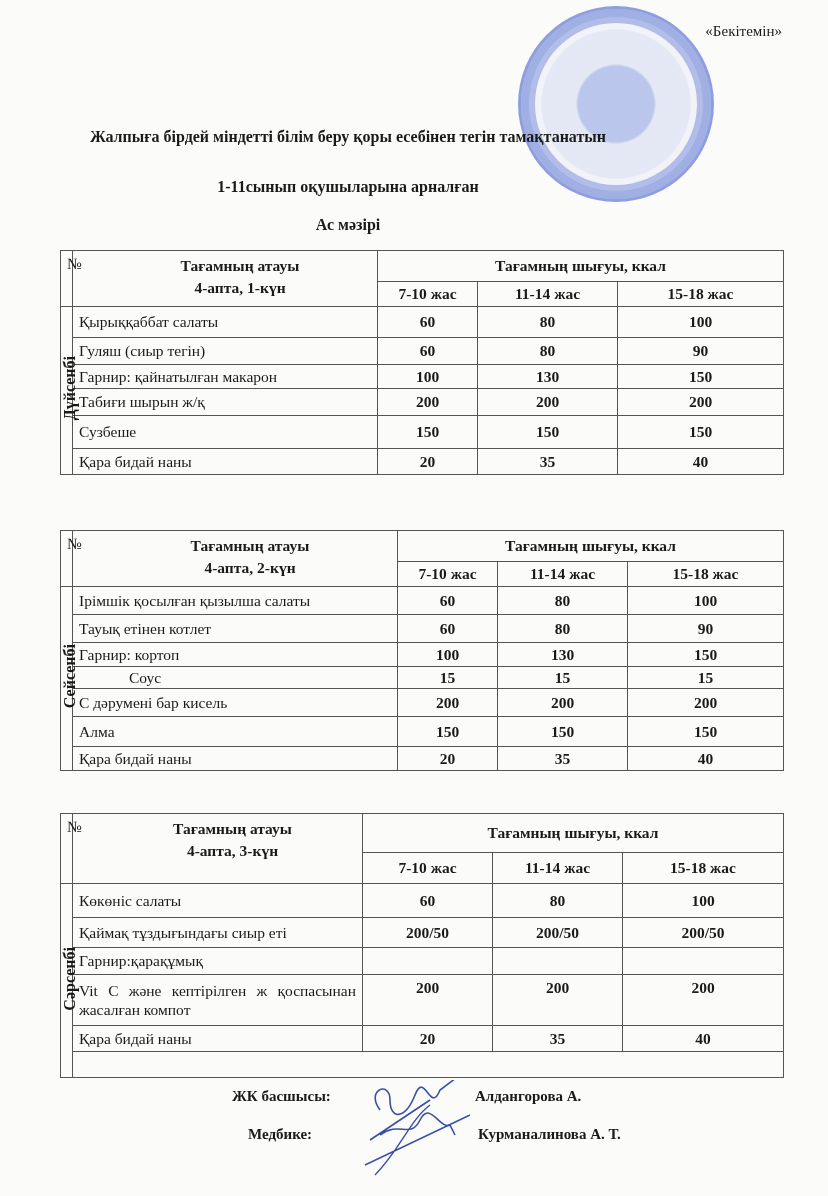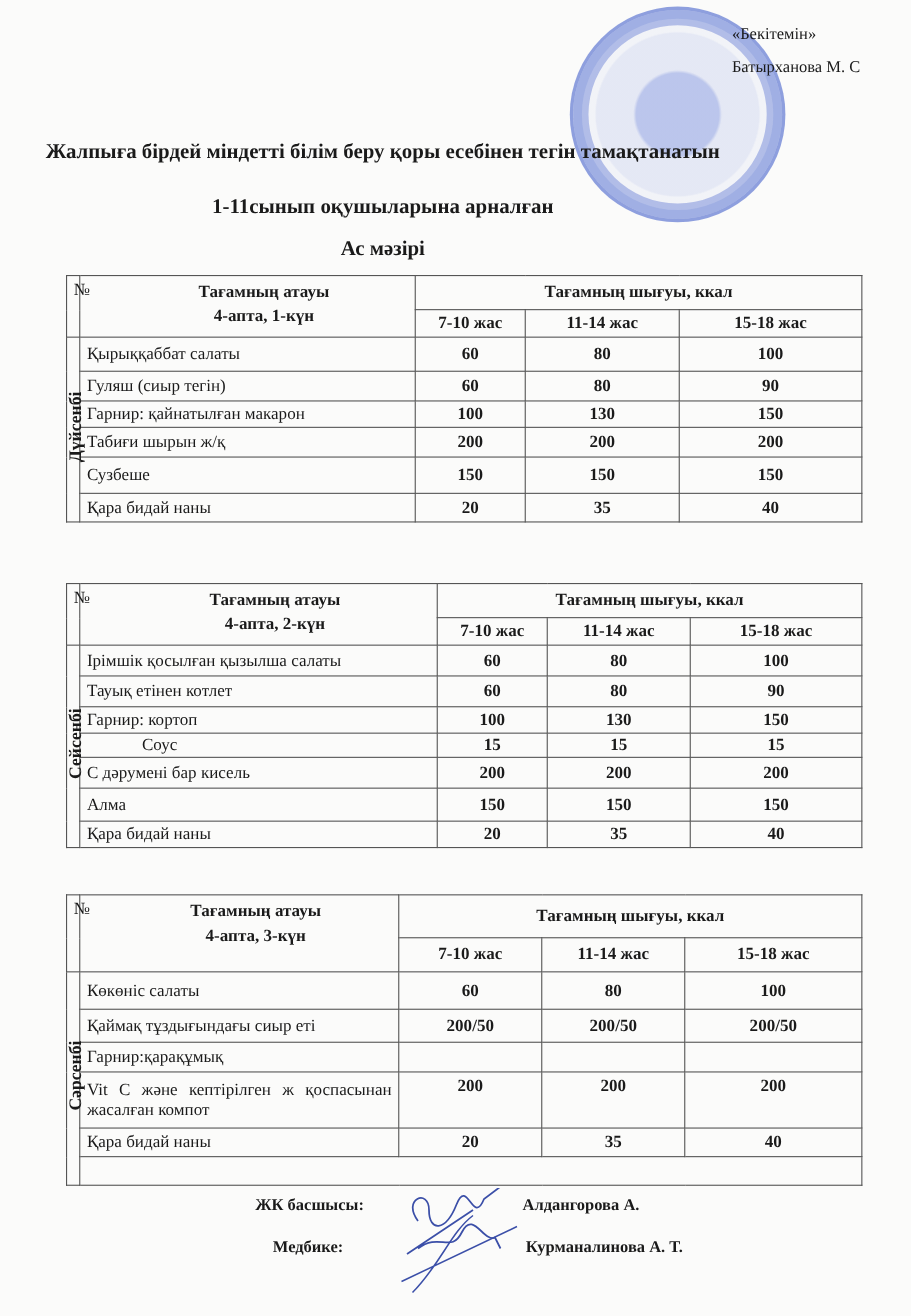--- a/index.html
+++ b/index.html
@@ -13,21 +13,21 @@
   .approval { position: absolute; right: 46px; top: 16px; text-align: left; font-size: 15px; line-height: 30px; }
   .approval div { white-space: nowrap; }
   .stamp {
     position: absolute; left: 518px; top: 6px; width: 190px; height: 190px;
     border-radius: 50%;
     border: 3px solid rgba(60,90,200,0.55);
     box-shadow: inset 0 0 0 8px rgba(80,110,210,0.18), inset 0 0 0 14px rgba(60,90,200,0.35);
     background: radial-gradient(circle, rgba(70,100,210,0.35) 0 28%, rgba(70,100,210,0.12) 30% 55%, rgba(70,100,210,0.05) 56%);
     pointer-events: none;
   }
-  .title { position: absolute; left: 0; width: 696px; text-align: center; font-weight: bold; font-size: 19px; }
+  .title { position: absolute; left: 0; width: 696px; text-align: center; font-weight: bold; font-size: 16px; }
   .t1 { top: 128px; }
   .t2 { top: 178px; }
   .t3 { top: 216px; }
 
   table.menu {
     position: absolute; left: 60px; width: 724px;
     border-collapse: collapse; font-size: 15.5px;
     table-layout: fixed;
   }
   table.menu td, table.menu th { border: 1px solid #555; padding: 0 6px; vertical-align: middle; }
@@ -52,21 +52,20 @@
   .sig-name { position: absolute; }
   .signature-scribble { position: absolute; left: 360px; top: -8px; }
 </style>
 </head>
 <body>
 
 <div class="stamp"></div>
 
 <div class="approval">
   <div>«Бекітемін»</div>
-  <div>Батырханова  М. С</div>
 </div>
 
 <div class="title t1">Жалпыға бірдей міндетті білім беру қоры есебінен тегін тамақтанатын</div>
 <div class="title t2">1-11сынып оқушыларына арналған</div>
 <div class="title t3">Ас мәзірі</div>
 
 <table class="menu" id="tbl1">
   <colgroup>
       <col style="width:12px">
       <col style="width:305px">

